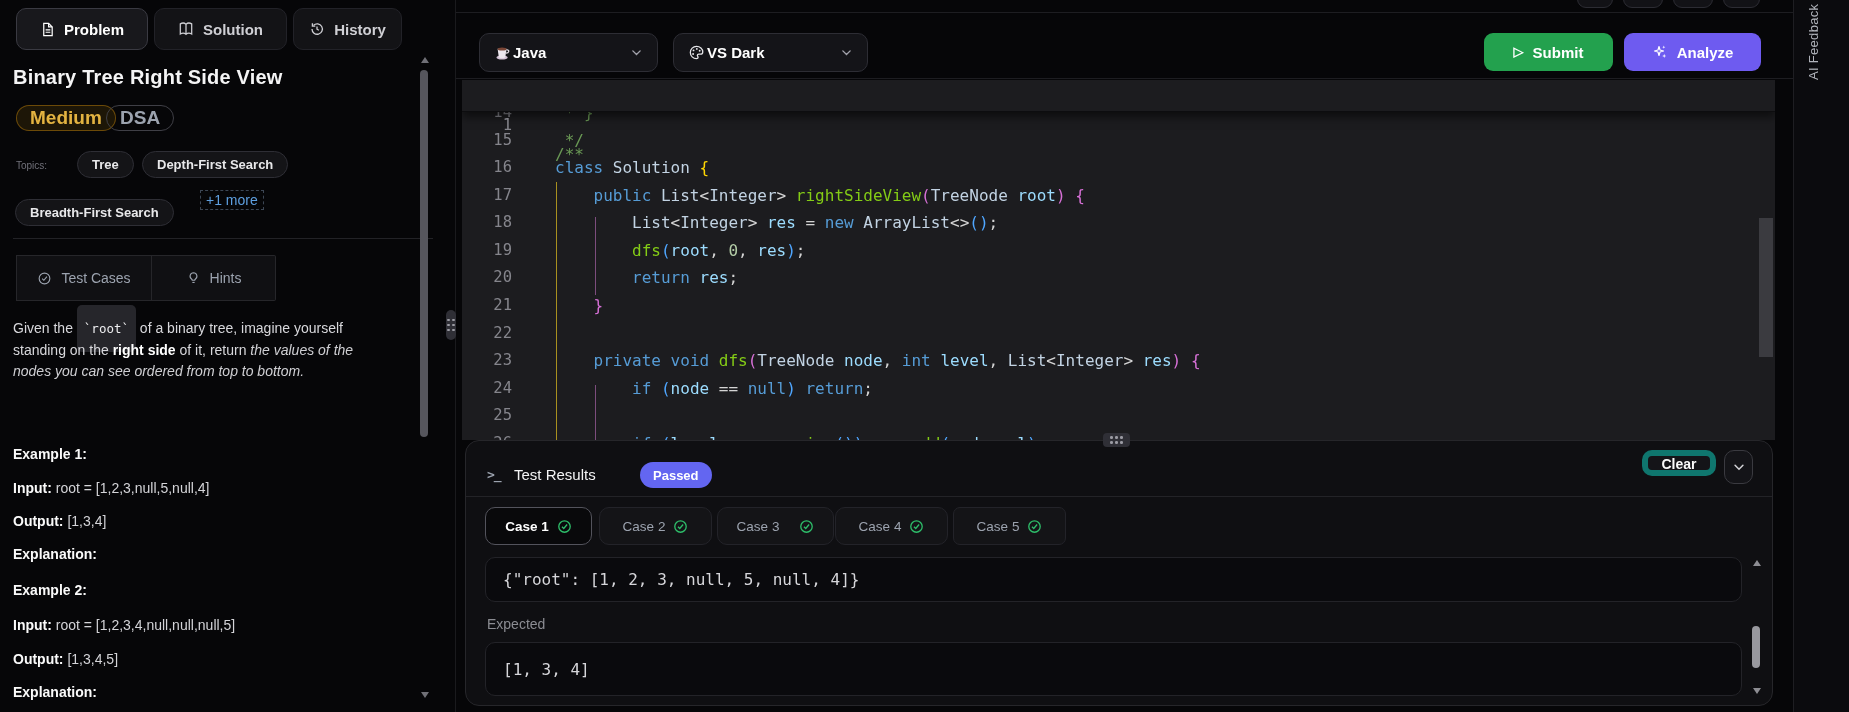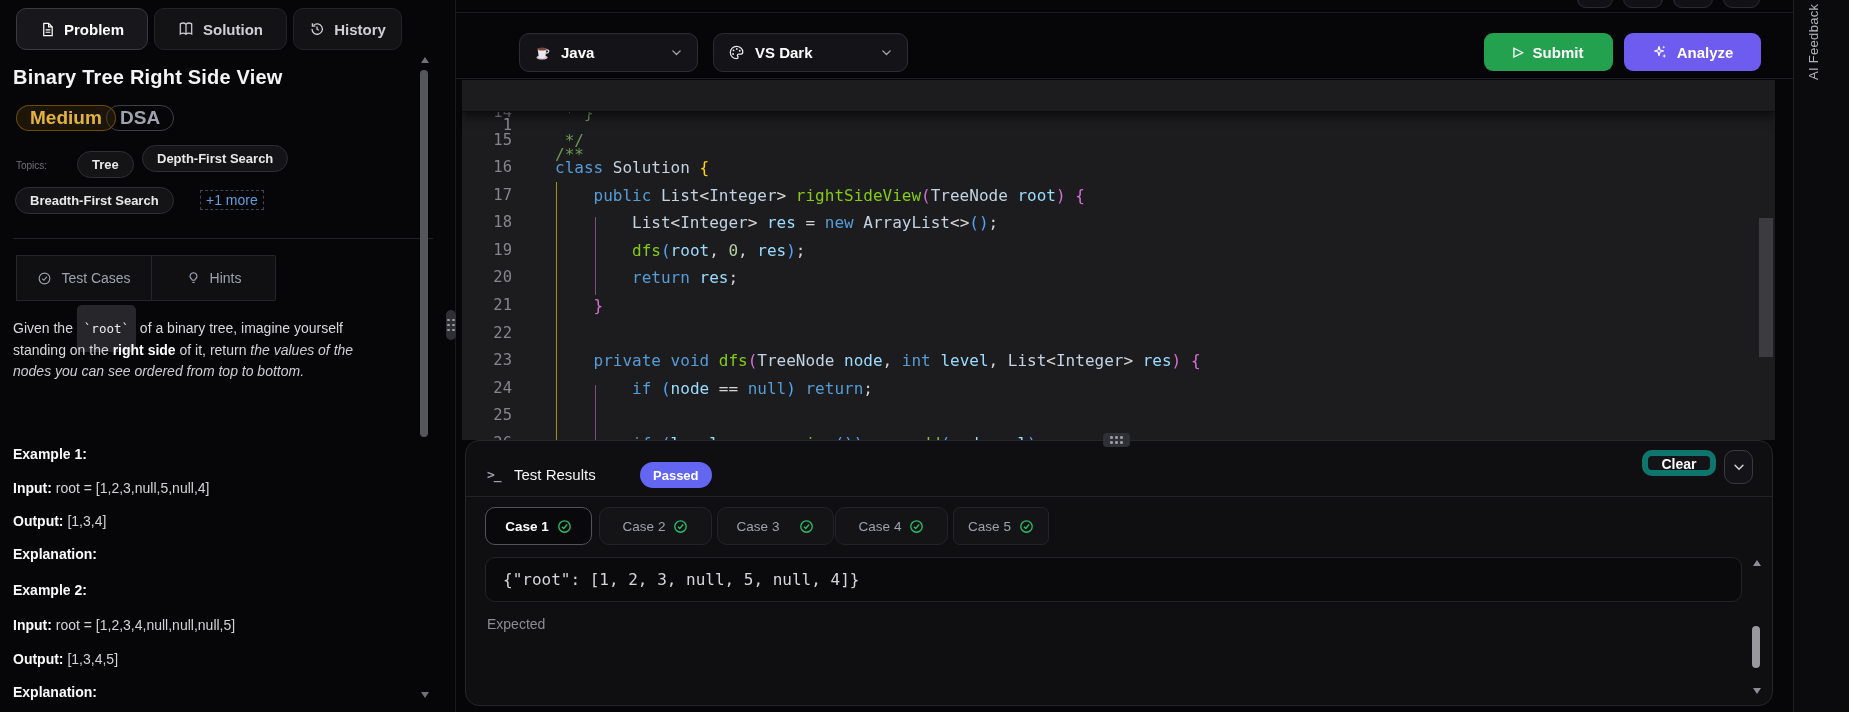--- a/index.html
+++ b/index.html
@@ -45,21 +45,21 @@
               display:flex; align-items:center; justify-content:center; cursor:col-resize; }
   .dots-v { display:grid; grid-template-columns:repeat(2,3px); grid-auto-rows:3px; gap:2px; }
   .dots-v span, .dots-h span { width:2.5px; height:2.5px; border-radius:50%; background:#9b9ba3; }
   .dots-h { display:grid; grid-template-columns:repeat(3,4px); grid-auto-rows:4px; gap:1px; justify-items:center; align-items:center; }
 
   
   .rt-topline { position:absolute; left:456px; top:12px; width:1337px; height:1px; background:#1d1d21; }
   .rt-botline { position:absolute; left:456px; top:78px; width:1337px; height:1px; background:#1d1d21; }
   .cut-btn { position:absolute; top:-24px; height:32px; background:#121216; border:1px solid #2c2c33; border-radius:9px; }
   .dropdown { position:absolute; top:33px; height:39px; background:#141418; border:1px solid #2d2d34; border-radius:10px;
-              display:flex; align-items:center; padding:4px 14px; gap:10px; cursor:pointer;margin-left:40px; }
+              display:flex; align-items:center; padding:4px 14px; gap:2px; cursor:pointer; }
   .dropdown .lbl { font-size:15px; font-weight:bold; color:#ffffff; }
   .dropdown .sp { flex:1; }
   .cta { position:absolute; top:33px; height:38px; border:none; border-radius:9px; display:flex; align-items:center;
          justify-content:center; gap:9px; font-size:15px; font-weight:bold; color:#fff; cursor:pointer;
          font-family:"Liberation Sans", sans-serif; }
   .play-glyph { font-size:13px; line-height:1; position:relative; top:-0.5px; }
 
   
   .editor { position:absolute; left:462px; top:80px; width:1313px; height:360px; background:#1c1c1f; overflow:hidden; }
   .code-row { position:absolute; left:0; width:100%; height:27.55px; font-family:"DejaVu Sans Mono", monospace;
@@ -140,22 +140,22 @@
       <span>History</span>
     </div>
 
     <div class="page-title">Binary Tree Right Side View</div>
 
     <div class="badge medium">Medium</div>
     <div class="badge dsa">DSA</div>
 
     <div class="topics-label">Topics:</div>
     <div class="chip" style="left:77px;top:151px;">Tree</div>
-    <div class="chip" style="left:142px;top:145px;">Depth-First Search</div>
-    <div class="chip" style="left:15px;top:187px;">Breadth-First Search</div>
+    <div class="chip" style="left:142px;top:151px;">Depth-First Search</div>
+    <div class="chip" style="left:15px;top:199px;">Breadth-First Search</div>
     <div class="more-link">+1 more</div>
 
     <div class="lp-divider"></div>
 
     <div class="doc-tabs">
       <div class="doc-tab" style="width:136px;">
         <svg class="ic" width="15" height="15" viewBox="0 0 16 16">
             <circle cx="8" cy="8" r="5.7" fill="none" stroke="#9ca3af" stroke-width="1.2"></circle>
             <path d="M5.5 8.1l1.8 1.8 3.3-3.8" fill="none" stroke="#9ca3af" stroke-width="1.2"></path>
           </svg>
@@ -320,33 +320,36 @@
           <path d="M5.3 8.2l1.9 1.9 3.6-4.2" fill="none" stroke="#2ebe6a" stroke-width="1.4"></path>
         </svg>
       </div>
       <div class="case-tab" style="left: 835px; width: 113px;">
         <span>Case 4</span>
         <svg class="ic" width="15" height="15" viewBox="0 0 16 16">
           <circle cx="8" cy="8" r="6.1" fill="none" stroke="#2ebe6a" stroke-width="1.4"></circle>
           <path d="M5.3 8.2l1.9 1.9 3.6-4.2" fill="none" stroke="#2ebe6a" stroke-width="1.4"></path>
         </svg>
       </div>
-      <div class="case-tab" style="left: 953px; width: 96px; border-radius: 7px;">
+      <div class="case-tab" style="left: 953px; width: 113px; border-radius: 7px;">
         <span>Case 5</span>
         <svg class="ic" width="15" height="15" viewBox="0 0 16 16">
           <circle cx="8" cy="8" r="6.1" fill="none" stroke="#2ebe6a" stroke-width="1.4"></circle>
           <path d="M5.3 8.2l1.9 1.9 3.6-4.2" fill="none" stroke="#2ebe6a" stroke-width="1.4"></path>
         </svg>
       </div>
     </div>
 
   <div class="io-box" style="top:557px;height:45px;">
     <span>{"root": [1, 2, 3, null, 5, null, 4]}</span>
   </div>
   <div class="expected-lbl">Expected</div>
+  <div class="io-box" style="top:642px;height:54px;">
+    <span>[1, 3, 4]</span>
+  </div>
 
   <div class="sb-arrow" style="left:1753px;top:560px;border-left:4px solid transparent;border-right:4px solid transparent;border-bottom:6px solid #8d8d93;"></div>
   <div class="tr-sb-thumb"></div>
   <div class="sb-arrow" style="left:1753px;top:688px;border-left:4px solid transparent;border-right:4px solid transparent;border-top:6px solid #8d8d93;"></div>
 
   <div class="ai-rail"></div>
   <div class="ai-text">AI Feedback</div>
 
 </div>
 

